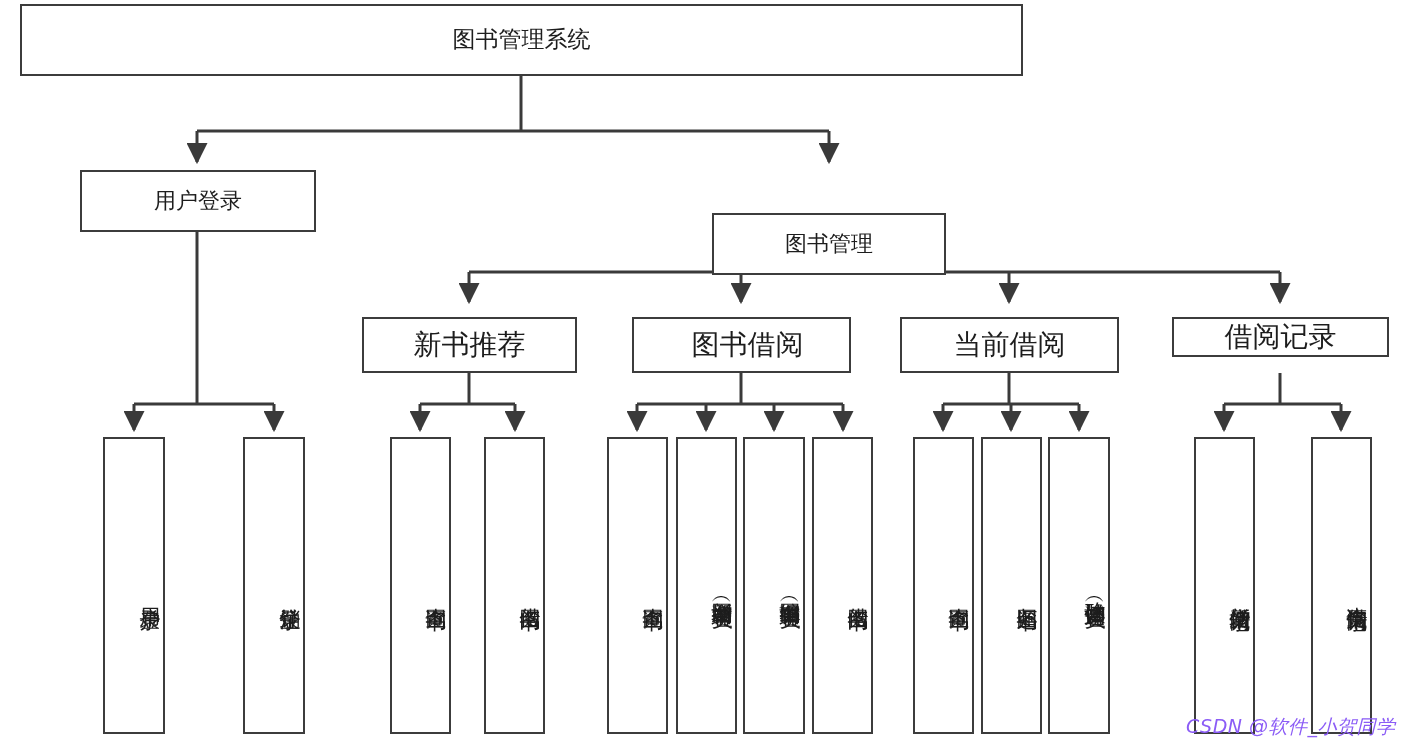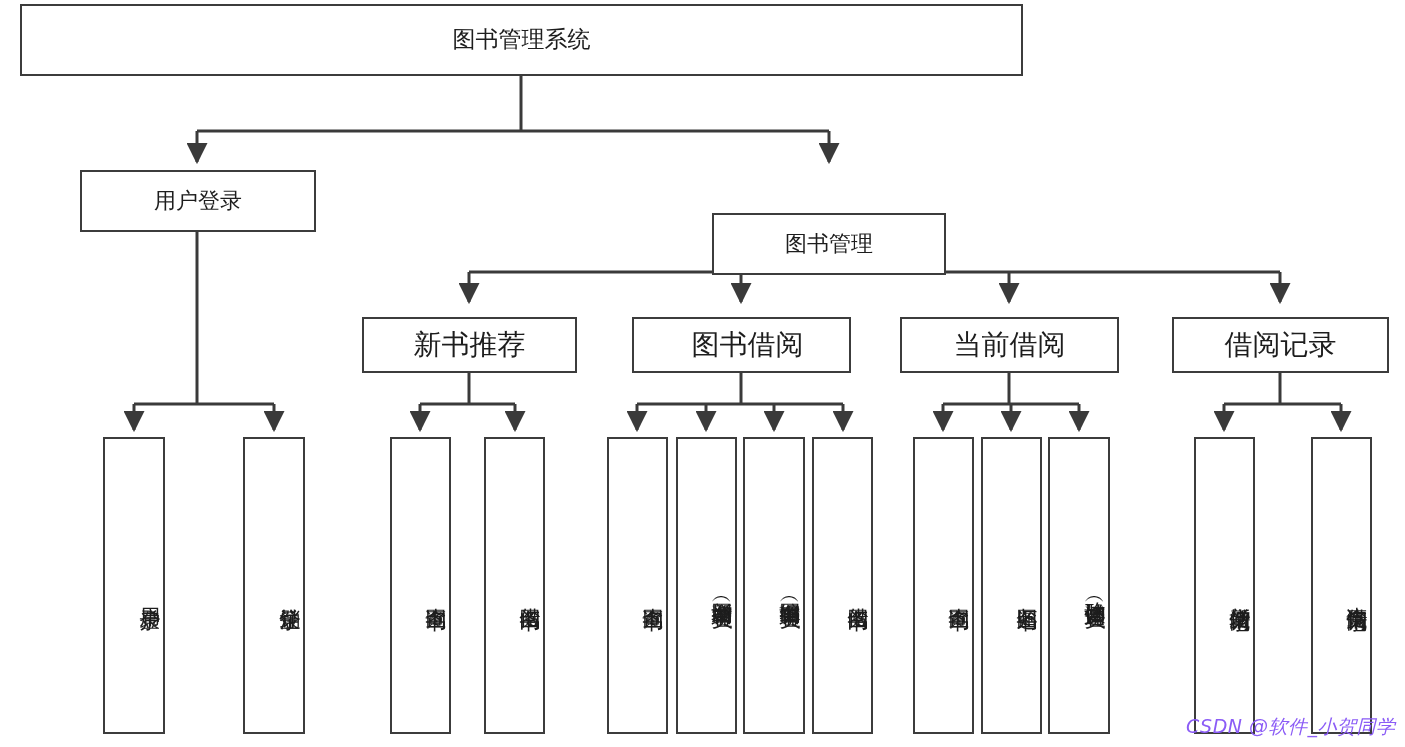--- a/index.html
+++ b/index.html
@@ -123,21 +123,21 @@
   </svg>
 
   <div class="node node-root" style="left:20px; top:4px; width:1003px; height:72px;font-family:Liberation Serif, serif;">图书管理系统</div>
 
   <div class="node node-l1" style="left:80px; top:170px; width:236px; height:62px;">用户登录</div>
   <div class="node node-l1" style="left:712px; top:170px; width:234px; height:62px;margin-top:43px;">图书管理</div>
 
   <div class="node node-l2" style="left:362px; top:317px; width:215px; height:56px;">新书推荐</div>
   <div class="node node-l2" style="left:632px; top:317px; width:219px; height:56px;padding-left:12px;">图书借阅</div>
   <div class="node node-l2" style="left:900px; top:317px; width:219px; height:56px;">当前借阅</div>
-  <div class="node node-l2" style="left:1172px; top:317px; width:217px; height:56px;text-align:center;">借阅记录</div>
+  <div class="node node-l2" style="left:1172px; top:317px; width:217px; height:40px;text-align:center;">借阅记录</div>
 
   <div class="node node-leaf" style="left:103px; top:437px; width:62px; height:297px;">用户登录</div>
   <div class="node node-leaf" style="left:243px; top:437px; width:62px; height:297px;">注销登录</div>
 
   <div class="node node-leaf" style="left:390px; top:437px; width:61px; height:297px;">查询图书</div>
   <div class="node node-leaf" style="left:484px; top:437px; width:61px; height:297px;">借阅图书</div>
 
   <div class="node node-leaf" style="left:607px; top:437px; width:61px; height:297px;">查询图书</div>
   <div class="node node-leaf leaf-tall" style="left:676px; top:437px; width:61px; height:297px;">新增图书（管理员）</div>
   <div class="node node-leaf leaf-tall" style="left:743px; top:437px; width:62px; height:297px;">编辑图书（管理员）</div>

